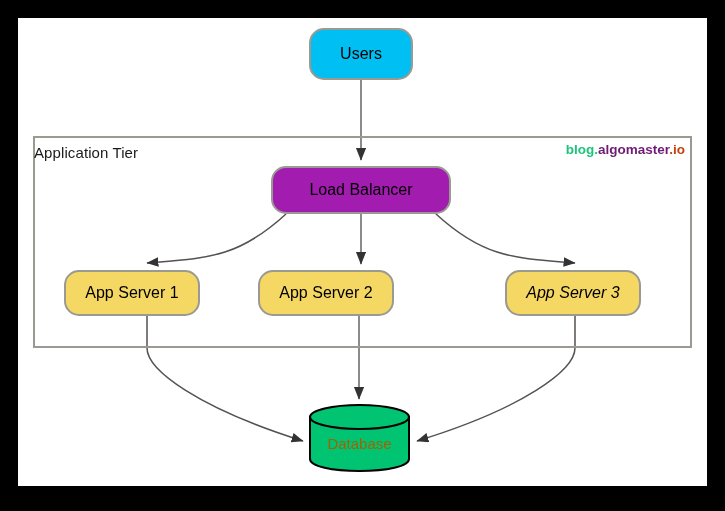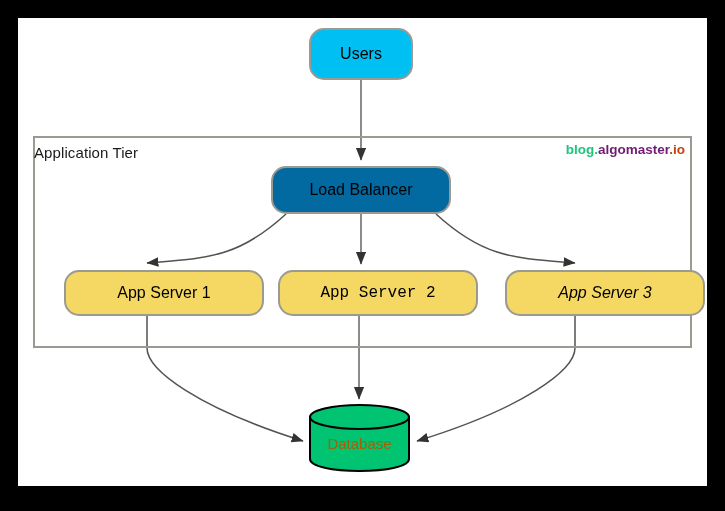--- a/index.html
+++ b/index.html
@@ -57,30 +57,30 @@
     top: 10px;
     width: 104px;
     height: 52px;
     background: #00C0F3;
   }
   #lb-node {
     left: 253px;
     top: 148px;
     width: 180px;
     height: 48px;
-    background: #0369a1;
+    background: #a21caf;
   }
   .app-node {
     top: 252px;
-    width: 200px;
+    width: 136px;
     height: 46px;
     background: #F5D863;
   }
   #app1-node { left: 46px; }
-  #app2-node { left: 260px; font-family: Liberation Mono, monospace; }
+  #app2-node { left: 240px; }
   #app3-node { left: 487px; font-style: italic; }
 
   #tier-container {
     position: absolute;
     left: 15px;
     top: 118px;
     width: 659px;
     height: 212px;
     box-sizing: border-box;
     border: 2px solid #9a9a92;

